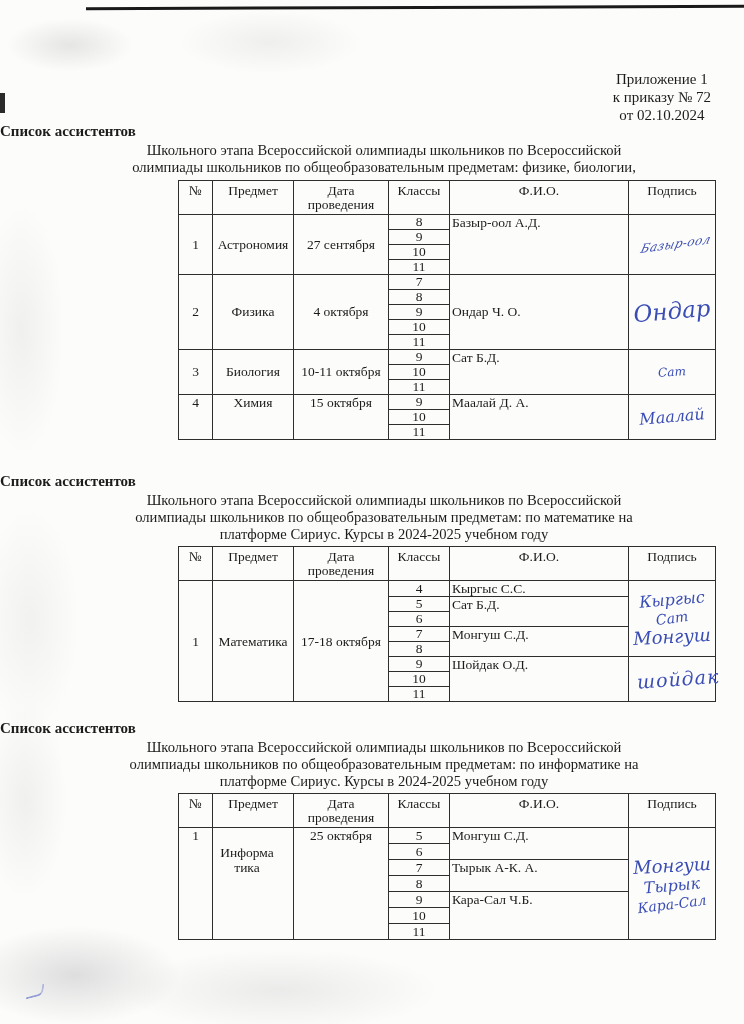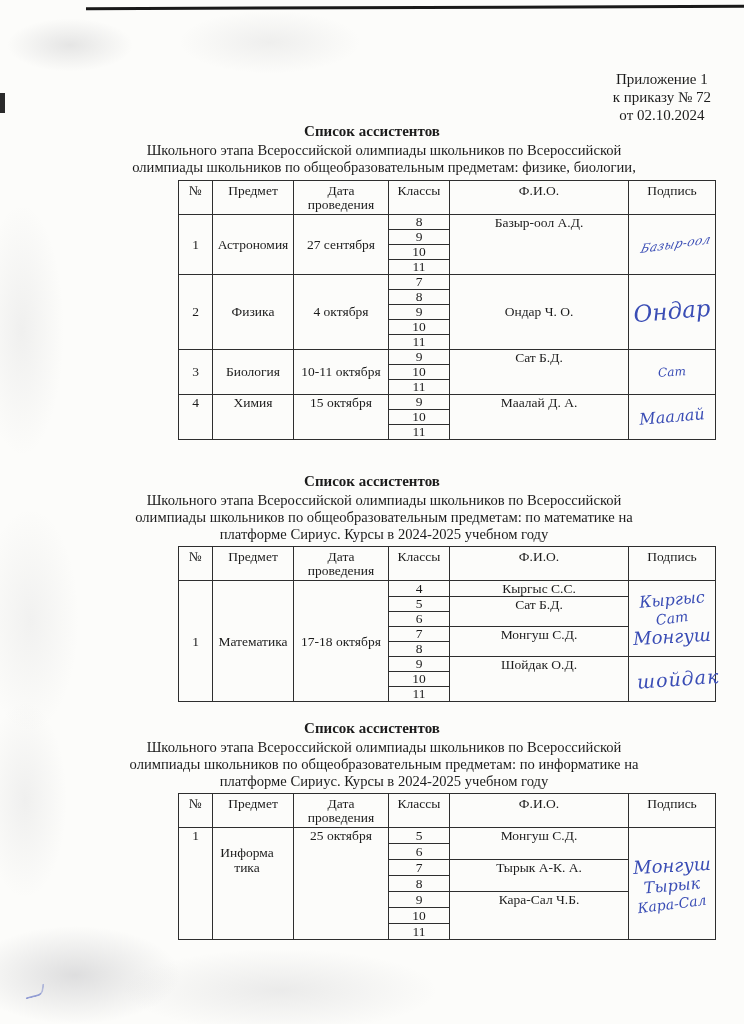--- a/index.html
+++ b/index.html
@@ -24,34 +24,34 @@
       radial-gradient(ellipse 210px 55px at 280px 990px, rgba(110,110,120,.12), transparent 75%);
   }
   .scan-tick{position:absolute;left:26px;top:986px;width:16px;height:9px;
     border-bottom:2px solid rgba(70,90,190,.55);border-right:2px solid rgba(70,90,190,.35);
     transform:rotate(-14deg) skewX(-20deg);border-radius:0 0 6px 0;}
   
   .doc-annotation{position:absolute;top:70px;right:33px;text-align:center;font-size:15px;line-height:18px;}
   
   .section{position:absolute;left:0;width:744px;}
   .sec-1{top:123px;} .sec-2{top:473px;} .sec-3{top:720px;}
-  .sec-title{text-align:center;font-weight:bold;font-size:15px;line-height:17px;margin:0 0 2px 0;}
+  .sec-title{font-weight:bold;font-size:15px;line-height:17px;margin:0 0 2px 0;}
   .sec-subtitle{text-align:center;font-size:14.6px;line-height:16.8px;margin:0;padding-left:24px;}
   
   table.sec-table{border-collapse:collapse;margin:4px 0 0 178px;width:537px;table-layout:fixed;}
   .sec-table col.c-num{width:34px;} .sec-table col.c-subject{width:81px;}
   .sec-table col.c-date{width:95px;} .sec-table col.c-classes{width:61px;}
   .sec-table col.c-fio{width:179px;} .sec-table col.c-sign{width:87px;}
   .sec-table th,.sec-table td{border:1px solid #2e2e2e;font-size:13.5px;padding:0 2px;}
   .sec-table thead th{font-weight:normal;height:30px;vertical-align:top;padding-top:3px;line-height:14px;text-align:center;}
   .sec-table tbody tr{height:15px;}
   table.t3 tbody tr{height:16px;}
   .cell-num,.cell-subject,.cell-date{text-align:center;line-height:15px;}
   .cell-class{text-align:center;line-height:14px;padding:0;}
-  .cell-fio{text-align:center;line-height:15px;}
+  .cell-fio{text-align:left;line-height:15px;}
   .v-middle{vertical-align:middle;} .v-top{vertical-align:top;padding-top:1px;}
   .t3 .cell-subject{word-break:break-all;vertical-align:top;padding:17px 17px 0 5px;line-height:15px;}
   .cell-sign{vertical-align:middle;text-align:center;overflow:visible;}
   
   .sig{font-family:"DejaVu Serif", serif;font-style:italic;color:var(--ink,#3a4db5);
        line-height:1;margin:3px 0;transform-origin:center;white-space:nowrap;}
   .sig-scrawl{font-size:12px;transform:rotate(-8deg) skewX(-22deg);letter-spacing:.5px;margin-left:8px;}
   .sig-large{font-size:23px;transform:rotate(-5deg);}
   .sig-small{font-size:12px;transform:rotate(-3deg);}
   .sig-compact{font-size:14px;transform:rotate(-7deg);}

